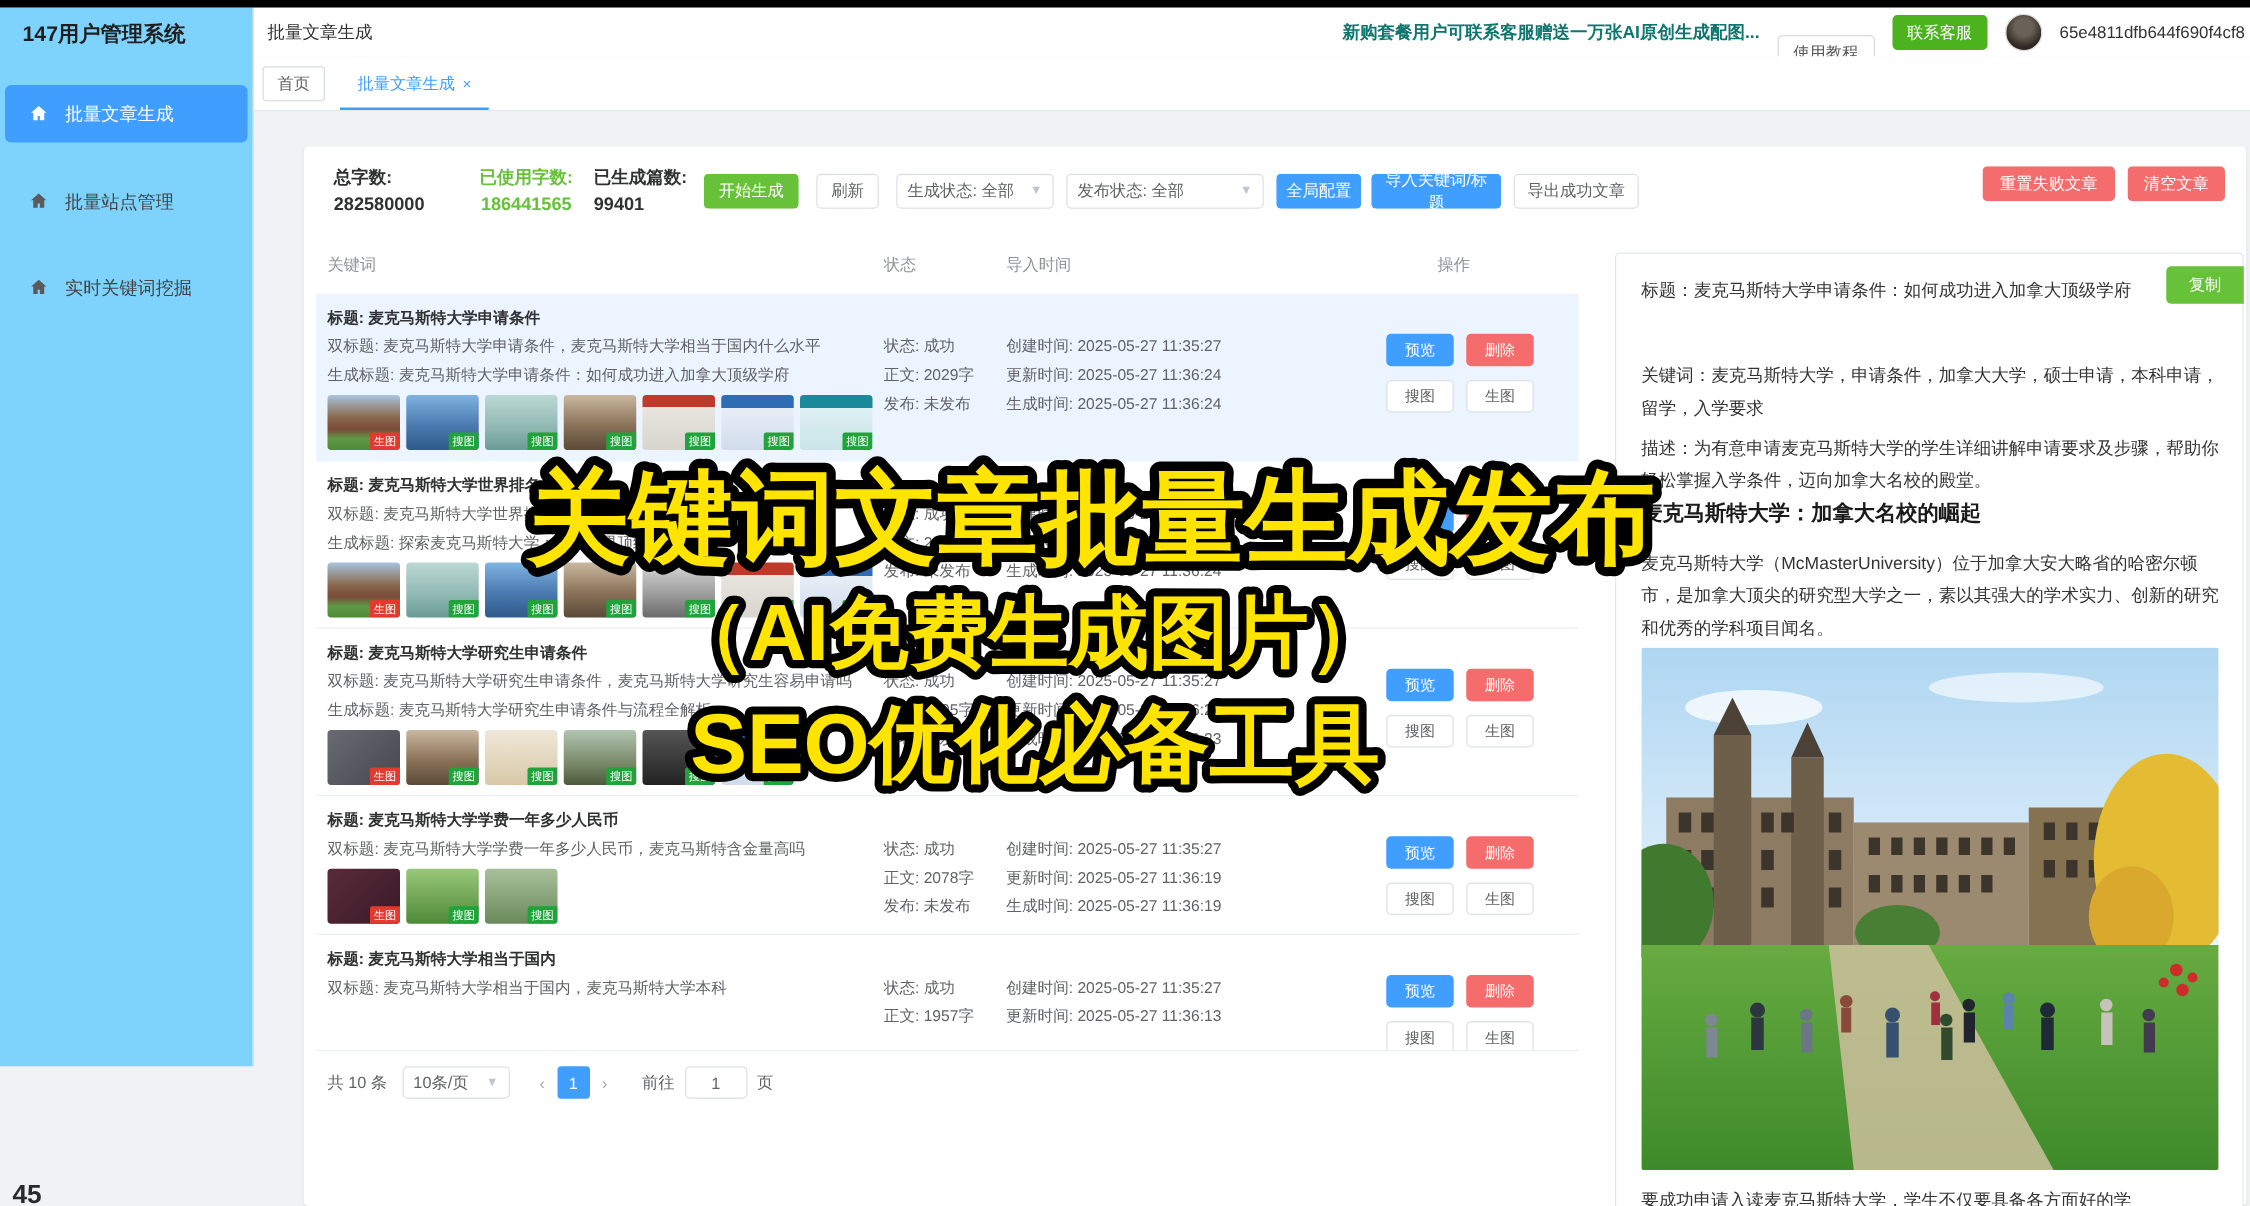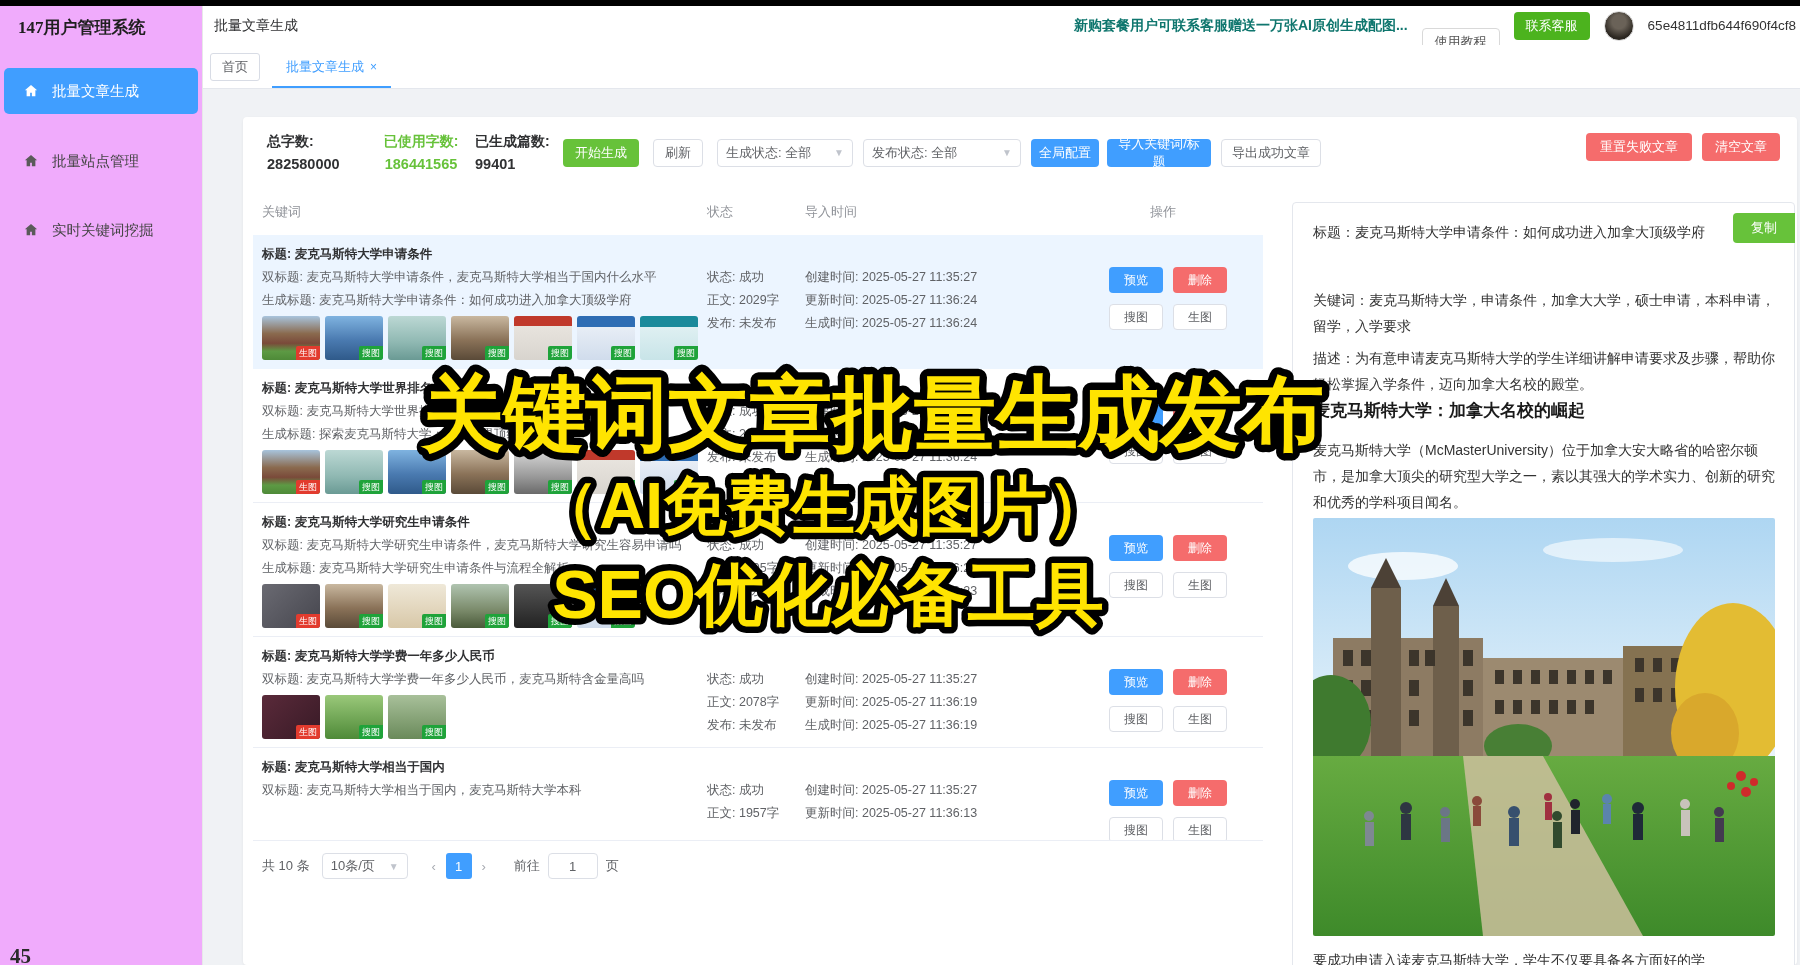--- a/index.html
+++ b/index.html
@@ -1,20 +1,20 @@
 <!DOCTYPE html>
 <html><head>
 <meta charset="utf-8">
 <style>
   html,body{margin:0;padding:0;width:1800px;height:965px;overflow:hidden;background:#f0f2f5;
     font-family:"Liberation Sans","DejaVu Sans",sans-serif;-webkit-font-smoothing:antialiased;}
   .stage{position:absolute;left:0;top:0;width:1800px;height:965px;}
   .topstrip{position:absolute;left:0;top:0;width:1800px;height:6px;background:#000;z-index:90;}
   
-  .sidebar{position:absolute;left:0;top:6px;width:202px;height:959px;background:#f0abfc;border-right:1px solid #e8e8e8;z-index:5;font-family:Liberation Serif, serif;}
+  .sidebar{position:absolute;left:0;top:6px;width:202px;height:847px;background:#7dd3fc;border-right:1px solid #e8e8e8;z-index:5;}
   .side-title{position:absolute;left:18px;top:10px;font-size:17px;font-weight:bold;color:#1f1f1f;}
   .menu-item{position:absolute;left:4px;width:194px;height:46px;border-radius:5px;display:flex;align-items:center;
     color:#444;font-size:14.5px;cursor:pointer;}
   .menu-item .mi-icon{margin:0 14px 0 20px;display:flex;color:#5a5a5a;}
   .menu-item.active{background:#409eff;color:#fff;}
   .menu-item.active .mi-icon{color:#fff;}
   .menu-item .chev{margin-left:auto;margin-right:16px;color:#909399;}
   .corner-num{position:absolute;left:10px;top:938px;font-size:21px;font-weight:bold;color:#2a2a2a;}
   
   .topbar{position:absolute;left:202px;top:6px;width:1598px;height:39px;background:#fff;border-bottom:1px solid #f0f0f0;
@@ -183,21 +183,21 @@
       <div class="stat green stat2">
         <span class="s-label">已使用字数:</span>
         <span class="s-value">186441565</span>
       </div>
       <div class="stat stat3">
         <span class="s-label">已生成篇数:</span>
         <span class="s-value">99401</span>
       </div>
       <button class="tb-btn b-green">开始生成</button>
       <button class="tb-btn b-plain ml14" style="width:50px">刷新</button>
-      <span class="sel ml14" style="width:136px">
+      <span class="sel ml14" style="width:126px">
         <span>生成状态: 全部</span>
           <span class="caret">▼</span>
       </span>
       <span class="sel ml10" style="width:158px">
         <span>发布状态: 全部</span>
           <span class="caret">▼</span>
       </span>
       <button class="tb-btn b-blue ml10" style="width:68px">全局配置</button>
       <button class="tb-btn b-blue ml8" style="width:104px">导入关键词/标题</button>
       <button class="tb-btn b-plain ml10" style="width:100px">导出成功文章</button>

